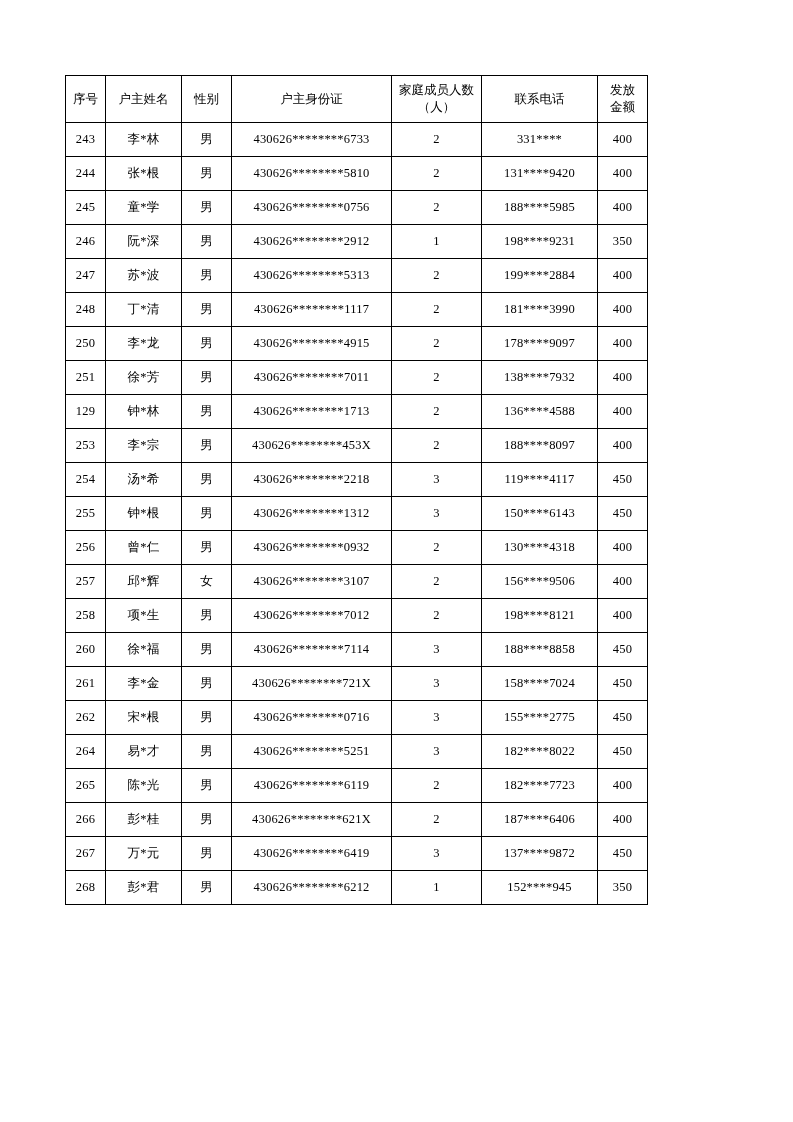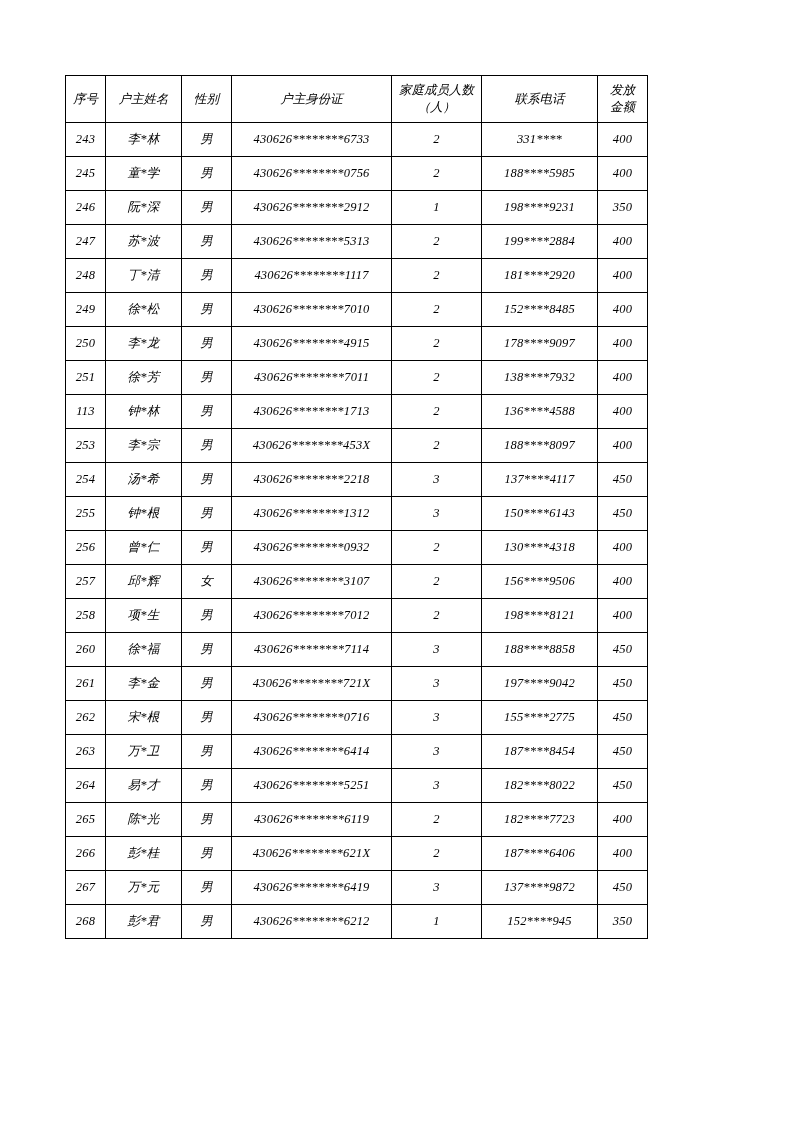--- a/index.html
+++ b/index.html
@@ -15,21 +15,20 @@
     color: #000000;
   }
   .sheet {
     position: absolute;
     left: 65px;
     top: 75px;
   }
   table.roster {
     border-collapse: collapse;
     table-layout: fixed;
-    font-style: italic;
   }
   table.roster th,
   table.roster td {
     border: 1px solid #000000;
     text-align: center;
     vertical-align: middle;
     font-size: 12.5px;
     font-weight: normal;
     padding: 0 2px;
     overflow: hidden;
@@ -82,20 +81,29 @@
         <tr>
           <td>243</td>
           <td>李*林</td>
           <td>男</td>
           <td>430626********6733</td>
           <td>2</td>
           <td>331****</td>
           <td>400</td>
         </tr>
         <tr>
+          <td>244</td>
+          <td>张*根</td>
+          <td>男</td>
+          <td>430626********5810</td>
+          <td>2</td>
+          <td>131****9420</td>
+          <td>400</td>
+        </tr>
+        <tr>
           <td>245</td>
           <td>童*学</td>
           <td>男</td>
           <td>430626********0756</td>
           <td>2</td>
           <td>188****5985</td>
           <td>400</td>
         </tr>
         <tr>
           <td>246</td>
@@ -114,30 +122,21 @@
           <td>2</td>
           <td>199****2884</td>
           <td>400</td>
         </tr>
         <tr>
           <td>248</td>
           <td>丁*清</td>
           <td>男</td>
           <td>430626********1117</td>
           <td>2</td>
-          <td>181****2920</td>
-          <td>400</td>
-        </tr>
-        <tr>
-          <td>249</td>
-          <td>徐*松</td>
-          <td>男</td>
-          <td>430626********7010</td>
-          <td>2</td>
-          <td>152****8485</td>
+          <td>181****3990</td>
           <td>400</td>
         </tr>
         <tr>
           <td>250</td>
           <td>李*龙</td>
           <td>男</td>
           <td>430626********4915</td>
           <td>2</td>
           <td>178****9097</td>
           <td>400</td>
@@ -145,21 +144,21 @@
         <tr>
           <td>251</td>
           <td>徐*芳</td>
           <td>男</td>
           <td>430626********7011</td>
           <td>2</td>
           <td>138****7932</td>
           <td>400</td>
         </tr>
         <tr>
-          <td>113</td>
+          <td>129</td>
           <td>钟*林</td>
           <td>男</td>
           <td>430626********1713</td>
           <td>2</td>
           <td>136****4588</td>
           <td>400</td>
         </tr>
         <tr>
           <td>253</td>
           <td>李*宗</td>
@@ -168,21 +167,21 @@
           <td>2</td>
           <td>188****8097</td>
           <td>400</td>
         </tr>
         <tr>
           <td>254</td>
           <td>汤*希</td>
           <td>男</td>
           <td>430626********2218</td>
           <td>3</td>
-          <td>137****4117</td>
+          <td>119****4117</td>
           <td>450</td>
         </tr>
         <tr>
           <td>255</td>
           <td>钟*根</td>
           <td>男</td>
           <td>430626********1312</td>
           <td>3</td>
           <td>150****6143</td>
           <td>450</td>
@@ -222,39 +221,30 @@
           <td>3</td>
           <td>188****8858</td>
           <td>450</td>
         </tr>
         <tr>
           <td>261</td>
           <td>李*金</td>
           <td>男</td>
           <td>430626********721X</td>
           <td>3</td>
-          <td>197****9042</td>
+          <td>158****7024</td>
           <td>450</td>
         </tr>
         <tr>
           <td>262</td>
           <td>宋*根</td>
           <td>男</td>
           <td>430626********0716</td>
           <td>3</td>
           <td>155****2775</td>
-          <td>450</td>
-        </tr>
-        <tr>
-          <td>263</td>
-          <td>万*卫</td>
-          <td>男</td>
-          <td>430626********6414</td>
-          <td>3</td>
-          <td>187****8454</td>
           <td>450</td>
         </tr>
         <tr>
           <td>264</td>
           <td>易*才</td>
           <td>男</td>
           <td>430626********5251</td>
           <td>3</td>
           <td>182****8022</td>
           <td>450</td>

